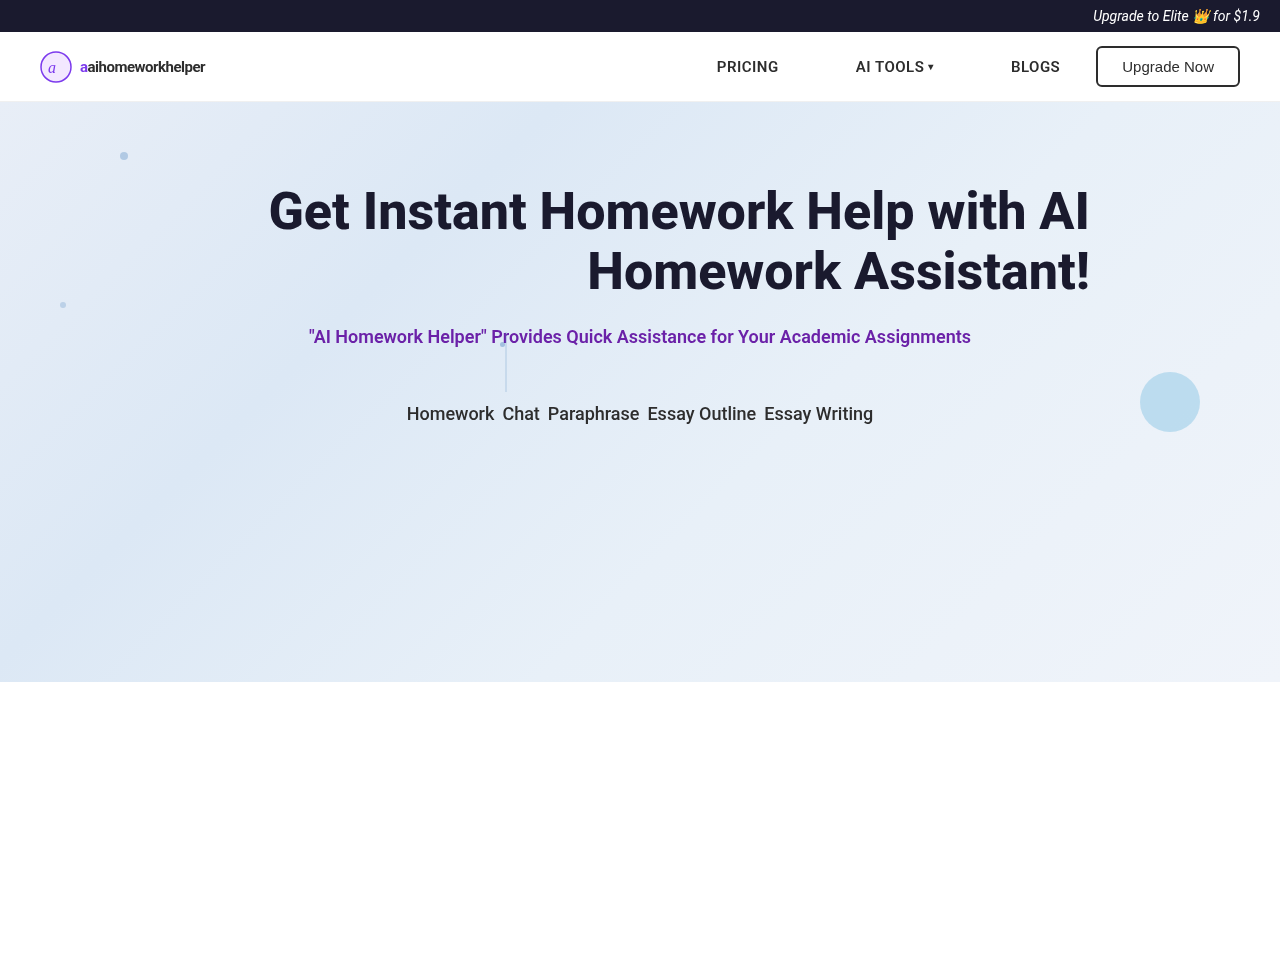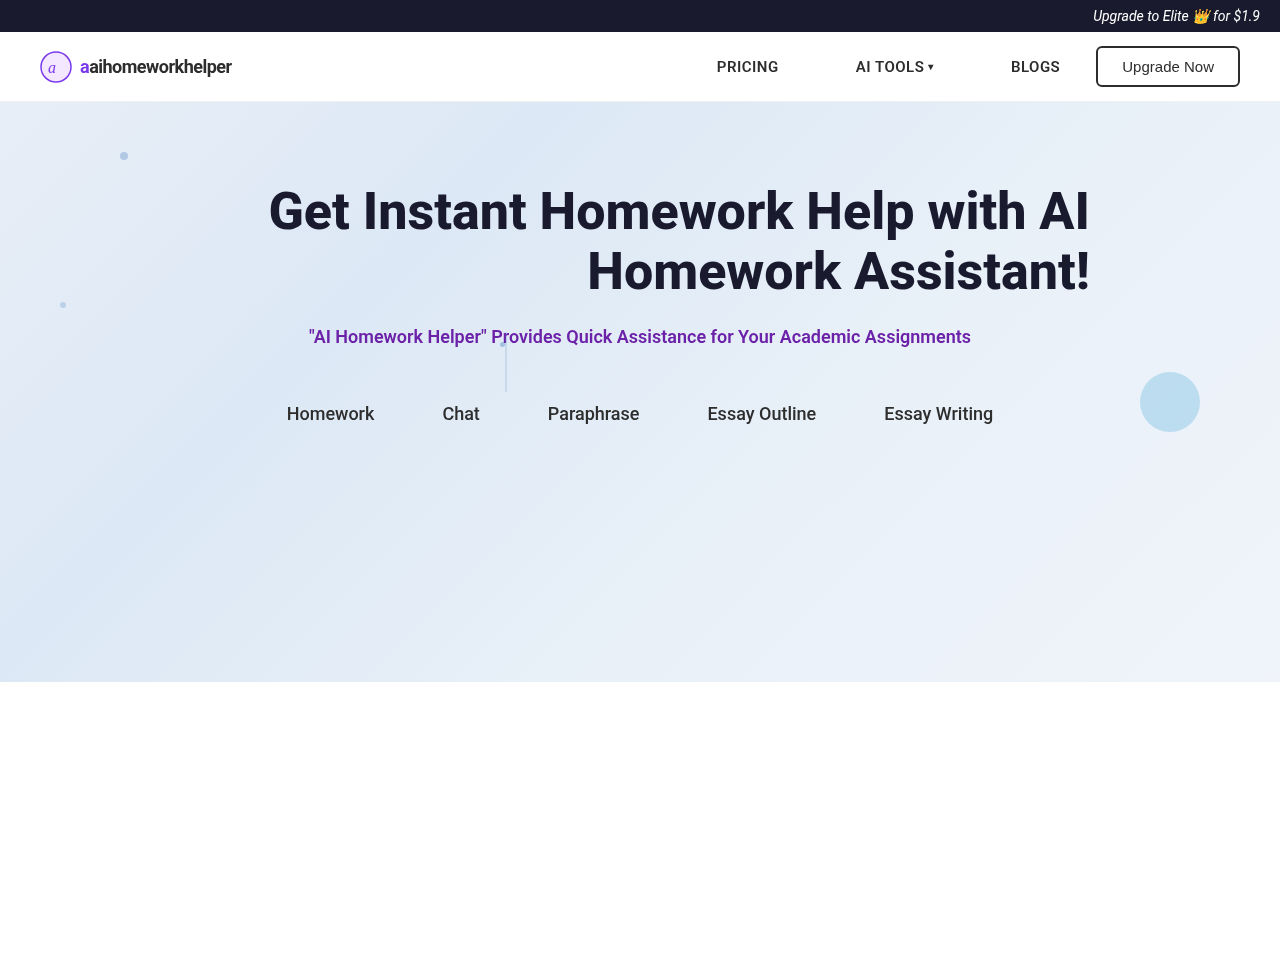--- a/index.html
+++ b/index.html
@@ -40,21 +40,21 @@
       align-items: center;
       gap: 8px;
     }
 
     .logo-icon {
       width: 32px;
       height: 32px;
     }
 
     .logo-text {
-      font-size: 18px;
+      font-size: 15px;
       font-weight: 700;
       color: #2d2d2d;
       letter-spacing: -0.5px;
     }
 
     .nav-links {
       display: flex;
       align-items: center;
       gap: 36px;
     }
@@ -167,21 +167,20 @@
       font-weight: 600;
       color: #6b21a8;
       margin-bottom: 48px;
     }
 
     
     .tool-tabs {
       display: flex;
       align-items: center;
       justify-content: center;
-      gap: 60px;
       margin-top: 8px;
     }
 
     .tool-tab {
       font-size: 18px;
       font-weight: 500;
       color: #2d2d2d;
       cursor: pointer;
       padding: 8px 4px;
       text-decoration: none;

